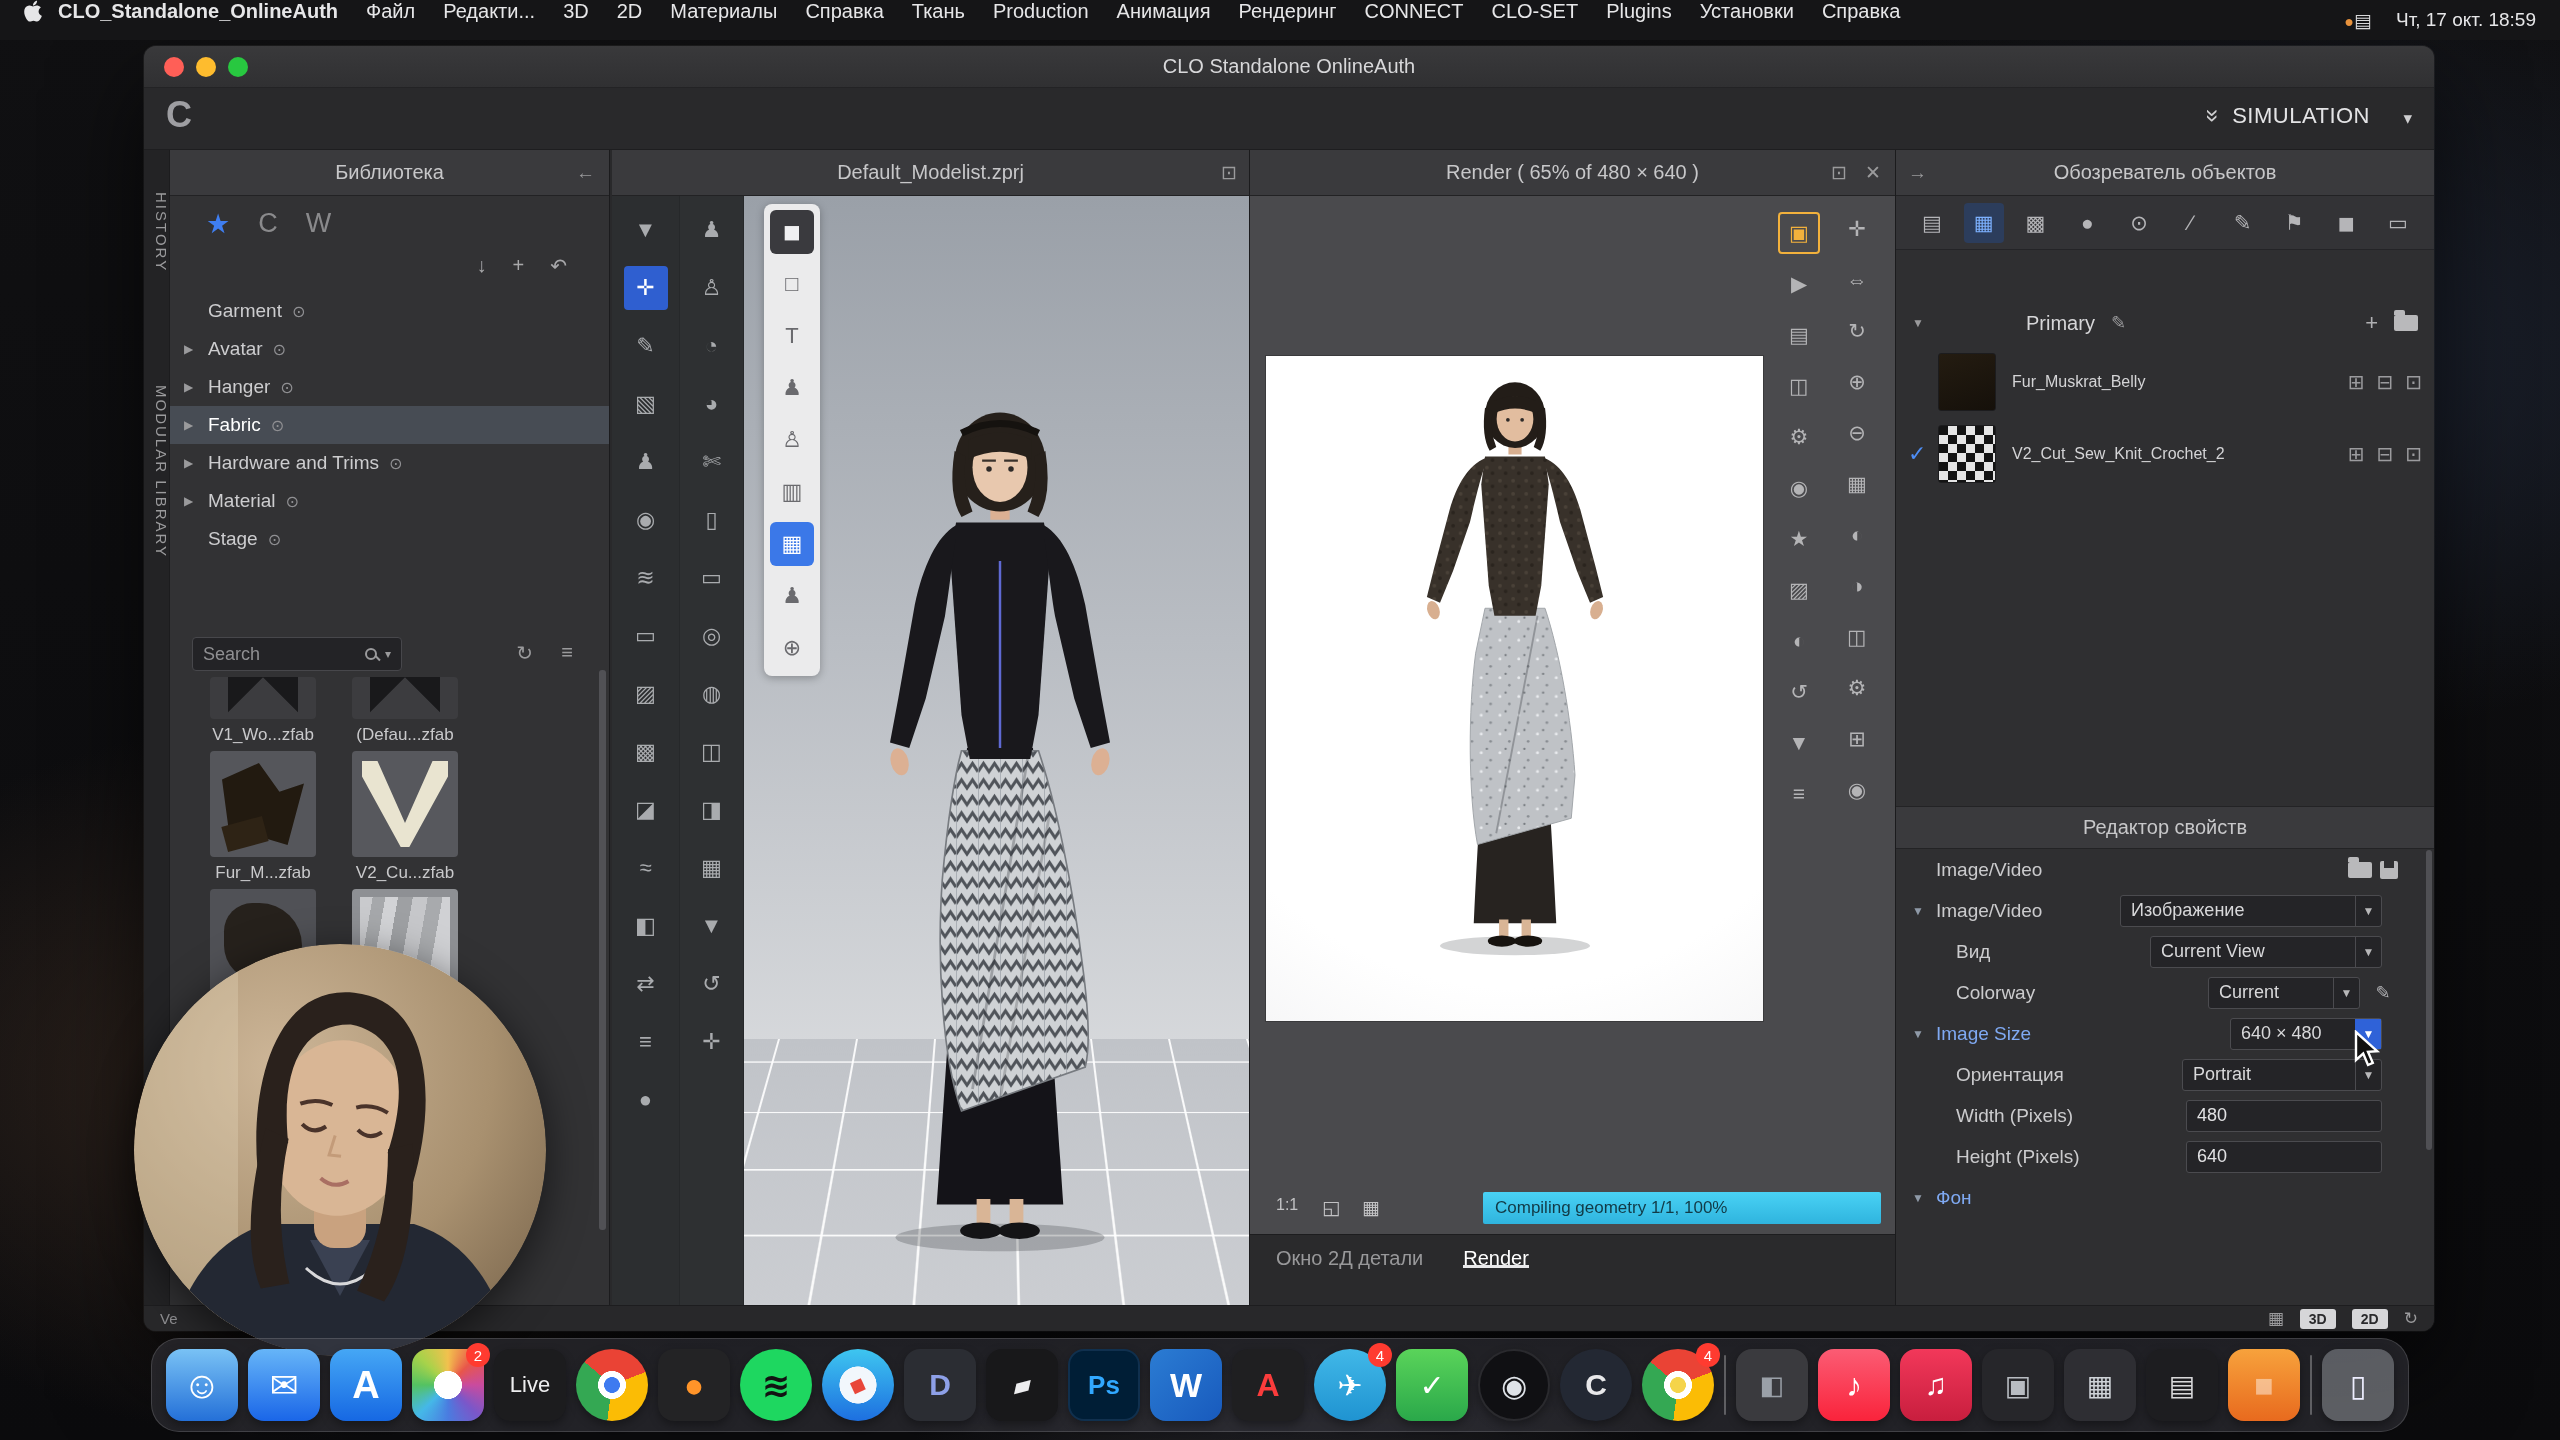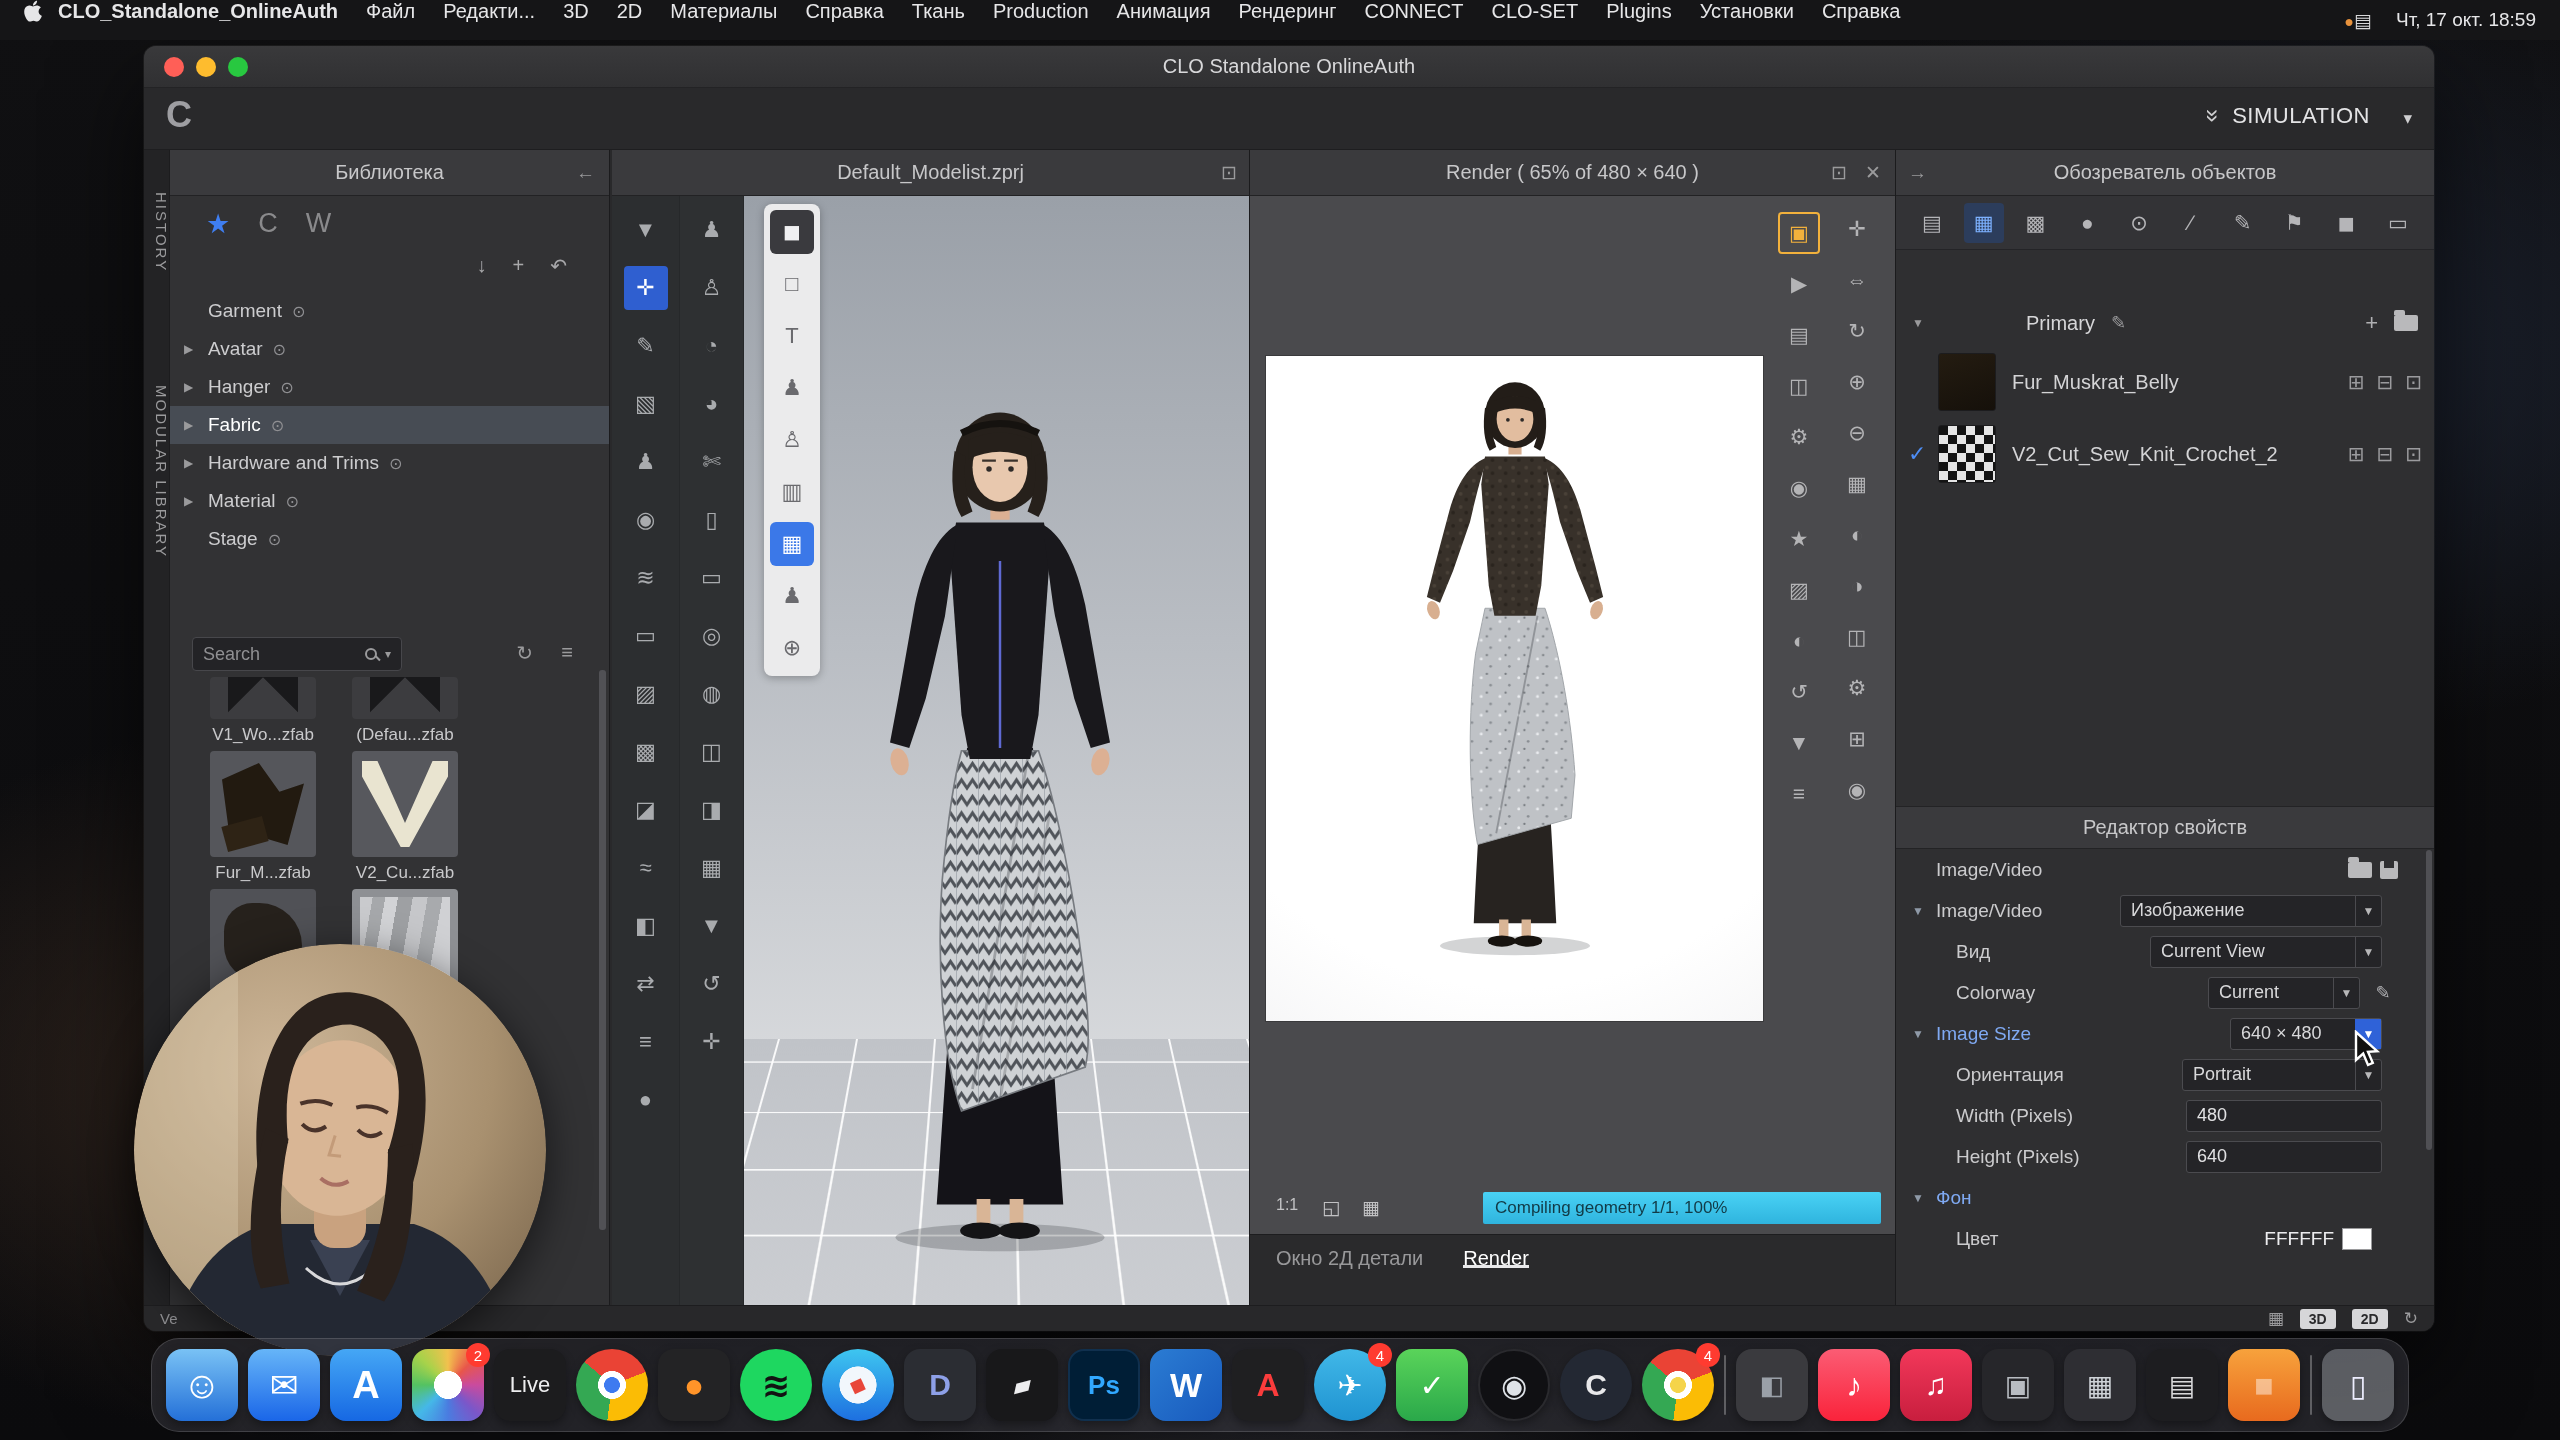--- a/index.html
+++ b/index.html
@@ -120,21 +120,21 @@
 .pr-label{margin-left:90px}
 .pr-pencil{margin-left:16px;color:#9a9a9c;font-size:18px;cursor:pointer}
 .pr-right{margin-left:auto;display:flex;align-items:center;gap:16px;color:#b0b0b3;font-size:22px}
 .pr-right span{cursor:pointer}
 .ob-rows{position:absolute;top:196px;left:0;right:0}
 .ob-row{height:72px;display:flex;align-items:center;padding:0 12px;cursor:pointer}
 .ob-check{width:30px;color:#4d8df5;font-size:22px}
 .ob-thumb{width:58px;height:58px;border-radius:3px;margin-right:16px;border:1px solid #1c1c1e;flex:0 0 auto}
 .ob-thumb[data-kind="fur-dark"]{background:linear-gradient(160deg,#241c11,#15100a)}
 .ob-thumb[data-kind="crochet"]{background:repeating-conic-gradient(#e6e6e6 0% 25%,#141414 0% 50%) 0 0/18px 18px}
-.ob-label{flex:1;color:#d4d4d6;font-size:20px;white-space:nowrap;overflow:hidden;text-overflow:ellipsis}
+.ob-label{flex:1;color:#d4d4d6;font-size:16px;white-space:nowrap;overflow:hidden;text-overflow:ellipsis}
 .ob-icos{display:flex;gap:12px;color:#9b9b9e;font-size:20px}
 .ob-icos span{cursor:pointer}
 
 .pe{position:absolute;left:0;right:0;top:656px;bottom:0;background:#2f2f31;border-top:1px solid #232325}
 .pe-head{height:42px;background:#3a3a3d;border-bottom:1px solid #232325;display:flex;align-items:center;justify-content:center;color:#c7c7c9;font-size:20px}
 .pe-row{height:41px;display:flex;align-items:center;padding:0 16px;color:#cbcbcd;font-size:19px}
 .pe-tri{width:24px;color:#8f9aa8;font-size:12px}
 .pe-ind{width:44px;flex:0 0 auto}
 .pe-blue{color:#7fa9f2}
 .pe-ctl{margin-left:auto;display:flex;align-items:center;gap:8px;margin-right:36px}
@@ -782,28 +782,20 @@
             <span class="pe-ind"></span>
             <span>Height (Pixels)</span>
             <div class="pe-ctl">
               <div class="inp">640</div>
             </div>
           </div>
           <div class="pe-row">
             <span class="pe-tri">▼</span>
             <span class="pe-blue">Фон</span>
           </div>
-          <div class="pe-row">
-            <span class="pe-ind"></span>
-            <span>Цвет</span>
-            <div class="pe-ctl mr46">
-              <span class="hexval">FFFFFF</span>
-              <span class="pe-swatch"></span>
-            </div>
-          </div>
         </div>
         <div class="pe-scroll"></div>
       </section>
     </div>
 
     <div class="bstrip">
       <span>Ve</span>
       <div class="bs-right">
         <span class="gi">▦</span>
         <span class="chip">3D</span>

